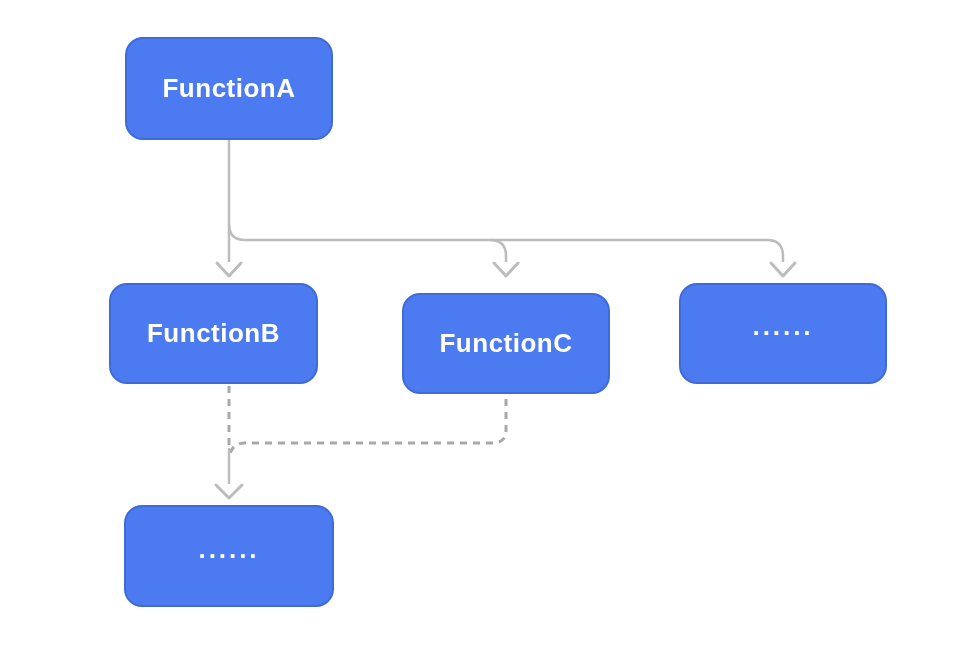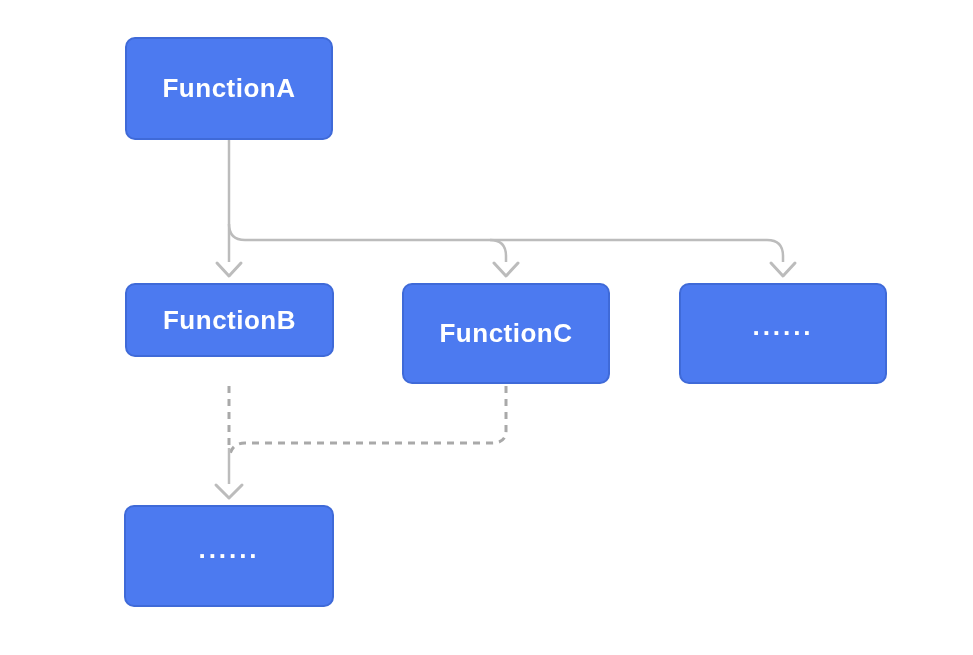--- a/index.html
+++ b/index.html
@@ -37,21 +37,21 @@
     stroke: var(--dashed-edge, #a9a9a9);
     stroke-width: 3;
     stroke-dasharray: 7 6;
     fill: none;
   }
   .node {
     position: absolute;
     box-sizing: border-box;
     background: var(--node-fill, #4c7af0);
     border: 2px solid var(--node-border, #3f6ad8);
-    border-radius: 10px;
+    border-radius: 18px;
     color: var(--node-text, #ffffff);
     display: flex;
     align-items: center;
     justify-content: center;
     font-size: 26px;
     font-weight: 700;
   }
   .node .node-label {
     letter-spacing: 0.5px;
   }
@@ -90,25 +90,25 @@
 
     <path class="solid-edge" d="M229 448 L229 484"></path>
     <path class="arrowhead" d="M216 485 L229 498 L242 485"></path>
   </svg>
 
   <div class="node" style="left:125px; top:37px; width:208px; height:103px;">
     <span class="node-label">FunctionA</span>
   </div>
 
 
-  <div class="node" style="left:125px; top:283px; width:209px; height:74px;">
+  <div class="node" style="left:109px; top:283px; width:209px; height:101px;">
     <span class="node-label">FunctionB</span>
   </div>
 
-  <div class="node" style="left:402px; top:283px; width:208px; height:101px;">
+  <div class="node" style="left:402px; top:293px; width:208px; height:101px;">
     <span class="node-label">FunctionC</span>
   </div>
 
   <div class="node dots" style="left:679px; top:283px; width:208px; height:101px;">
     <span class="node-label">······</span>
   </div>
 
   <div class="node dots" style="left:124px; top:505px; width:210px; height:102px;">
     <span class="node-label">······</span>
   </div>

